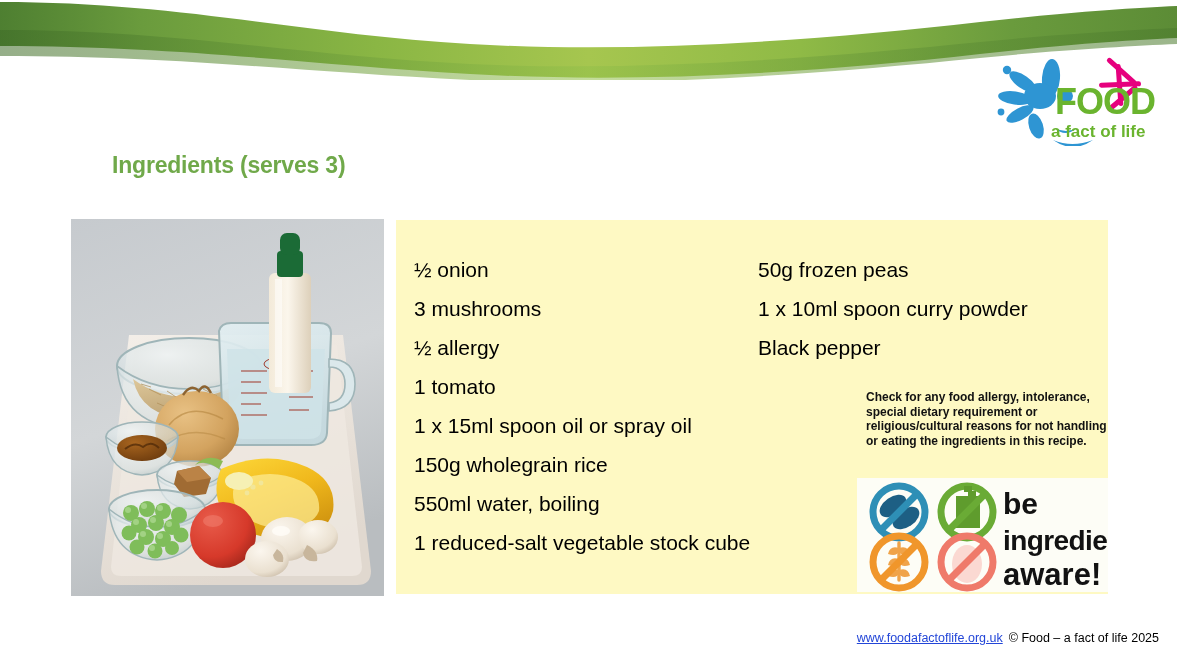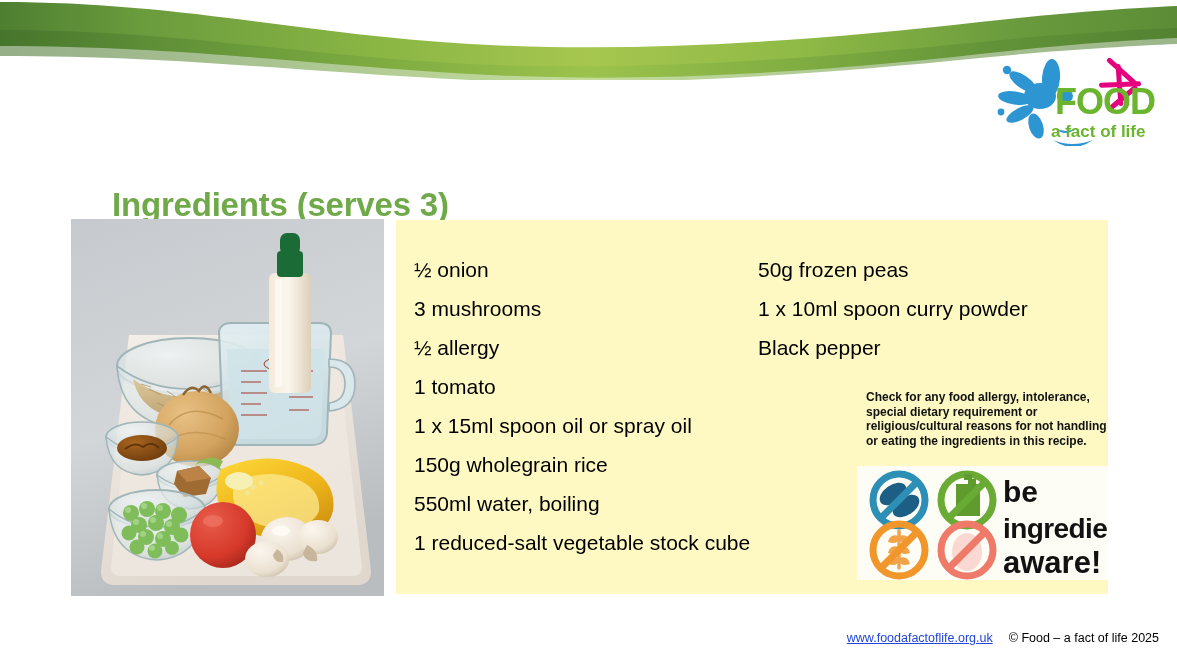--- a/index.html
+++ b/index.html
@@ -13,22 +13,22 @@
 
   
   #wave-banner { position:absolute; left:0; top:0; width:1177px; height:80px; }
 
   
   #brand-logo { position:absolute; left:993px; top:52px; width:172px; height:94px; }
 
   
   #page-title {
     position:absolute; left:112px; top:152px;
-    font-size:33px; font-weight:bold; color:#70a94a;
-    letter-spacing:-0.2px; white-space:nowrap;margin-top:34px;
+    font-size:23px; font-weight:bold; color:#70a94a;
+    letter-spacing:-0.2px; white-space:nowrap;
   }
 
   
   #ingredients-photo {
     position:absolute; left:71px; top:219px; width:313px; height:377px;
     overflow:hidden; background:#cfd2d4;
   }
   #ingredients-photo svg { display:block; }
 
   
@@ -45,33 +45,33 @@
   }
 
   
   #allergy-note {
     position:absolute; left:470px; top:170px; width:248px;
     font-size:12px; font-weight:bold; color:#111; line-height:14.6px;
   }
 
   
   #allergy-logo {
-    position:absolute; left:461px; top:246px; width:251px; height:114px;
+    position:absolute; left:461px; top:258px; width:251px; height:114px;
     background:#fdfdf6;
   }
 
   
   #slide-footer {
     position:absolute; left:0; top:631px; width:1177px;
     text-align:right; padding-right:18px;
     font-size:12.5px; color:#000;
     white-space:nowrap;
   }
   #footer-link {
-    color:#2346d8; text-decoration:underline; margin-right:16px;
+    color:#2346d8; text-decoration:underline; margin-right:6px;
   }
 </style>
 </head>
 <body>
 
 <div id="slide">
 
   <div id="wave-banner">
     <svg width="1177" height="80" viewBox="0 0 1177 80" xmlns="http://www.w3.org/2000/svg">
       <defs>

